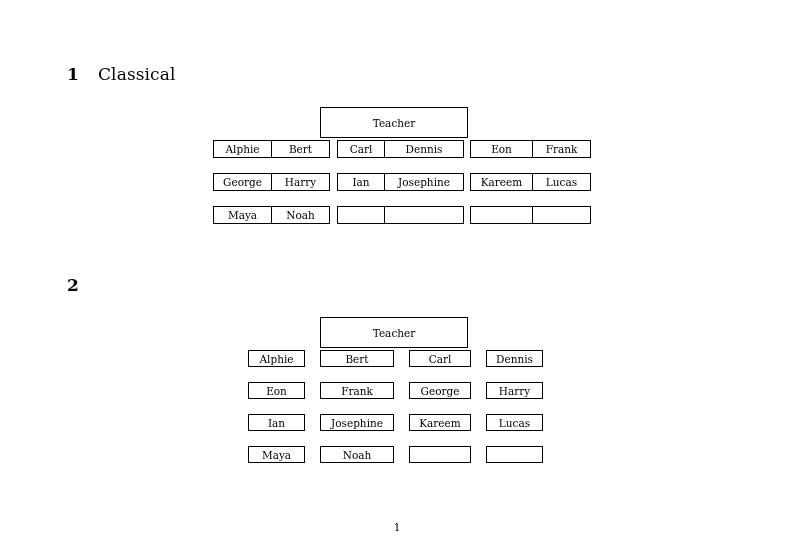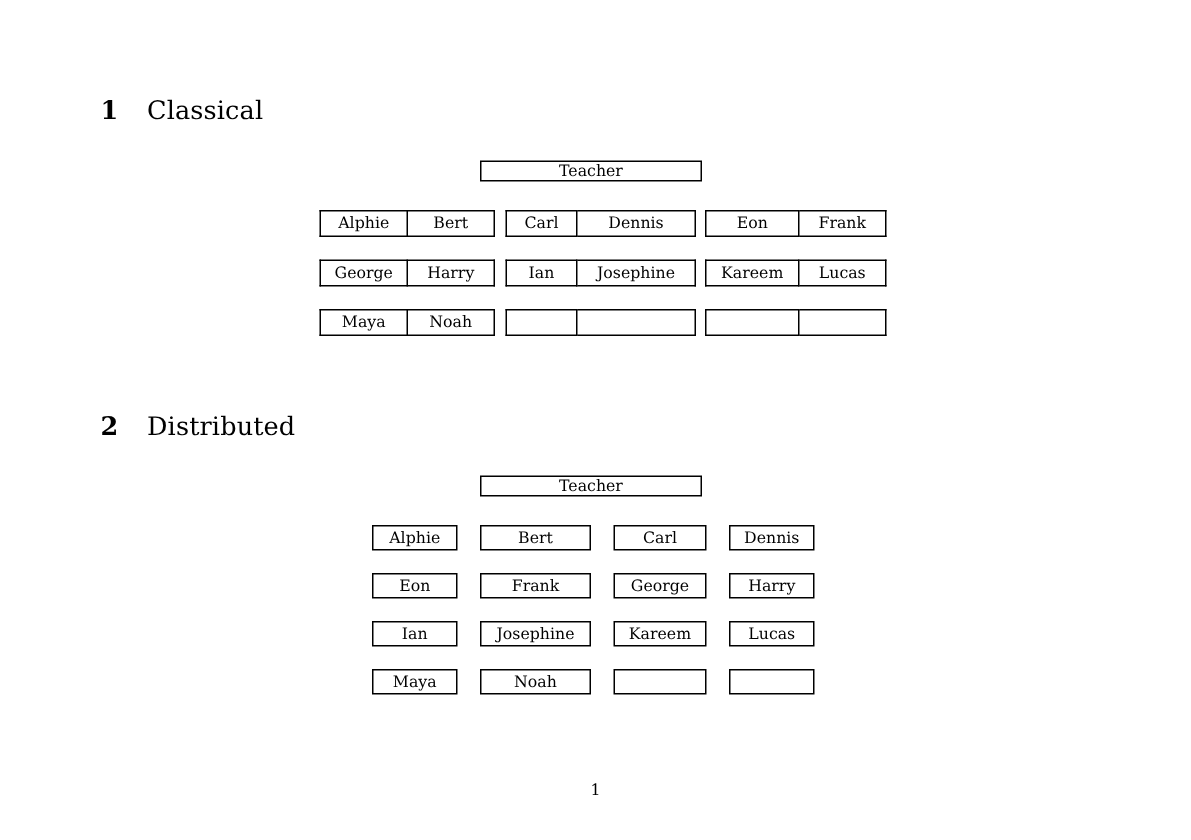--- a/index.html
+++ b/index.html
@@ -40,21 +40,21 @@
     font-weight: normal;
   }
 
   #heading-classical   { left: 67px;  top: 64px; }
   #heading-distributed { left: 67px;  top: 275px; }
 
   
   .teacher-box {
     position: absolute;
     width: 148px;
-    height: 14px;
+    height: 31px;
     border: 1px solid #000000;
     box-sizing: border-box;
     display: flex;
     align-items: center;
     justify-content: center;
     font-size: 10.5px;
   }
   #teacher-classical   { left: 320px; top: 107px; }
   #teacher-distributed { left: 320px; top: 317px; }
 
@@ -216,21 +216,20 @@
           <tr>
       <td class="c0"></td>
       <td class="c1"></td>
     </tr>
         </tbody>
       </table>
   </div>
 
   <div class="section-heading" id="heading-distributed">
     <span class="sec-num">2</span>
-    <span class="sec-title">Distributed</span>
   </div>
 
   <div class="teacher-box" id="teacher-distributed">
     <span>Teacher</span>
   </div>
 
   <div id="distributed-grid">
     <div class="dist-row">
       <div class="dist-cell dc0">Alphie</div>
       <div class="dist-cell dc1">Bert</div>

